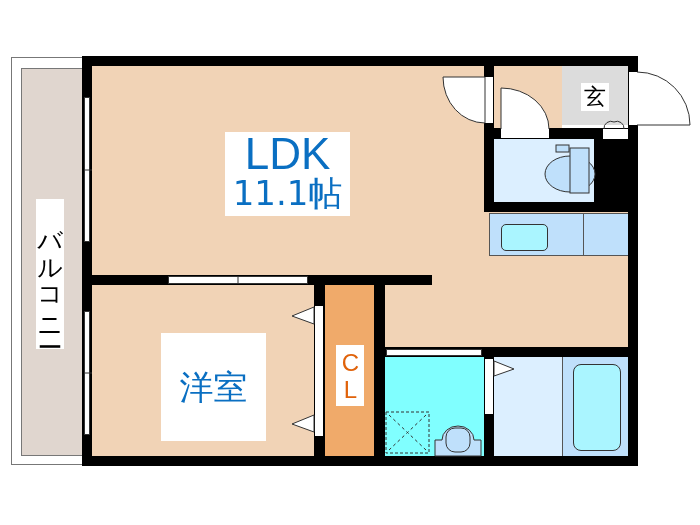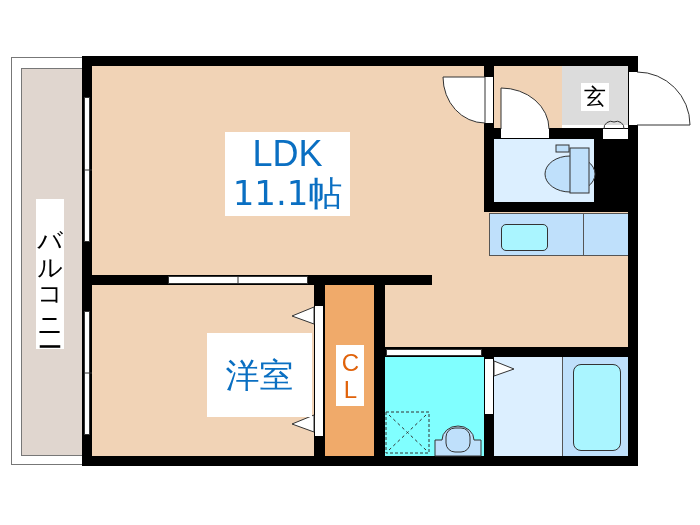--- a/index.html
+++ b/index.html
@@ -100,25 +100,25 @@
 
     <path d="M435,456 L435,440 L442,440 A16,14 0 0 1 474,440 L481,440 L481,456 Z" fill="#bfe0fb" stroke="#333" stroke-width="1"></path>
     <rect x="446" y="428" width="24" height="24" rx="9" fill="#bfe0fb" stroke="#333" stroke-width="1"></rect>
 
     <line x1="84" y1="170" x2="92" y2="170" stroke="#333" stroke-width="1"></line>
     <line x1="84" y1="373" x2="92" y2="373" stroke="#333" stroke-width="1"></line>
     <line x1="238" y1="276" x2="238" y2="284" stroke="#333" stroke-width="1"></line>
   </svg>
 
   <div class="label-box" style="left:225px;top:132px;width:125px;height:84px;">
-    <div class="blue-text" style="font-size:36px;line-height:38px;">LDK</div>
+    <div class="blue-text" style="font-size:44px;line-height:38px;">LDK</div>
     <div class="blue-text" style="font-size:34px;line-height:40px;font-family:'DejaVu Sans',sans-serif;">11.1帖</div>
   </div>
 
-  <div class="label-box" style="left:161px;top:333px;width:105px;height:84px;margin-left:46px;">
+  <div class="label-box" style="left:161px;top:333px;width:105px;height:108px;">
     <div class="blue-text" style="font-size:34px;line-height:40px;font-family:'DejaVu Sans',sans-serif;">洋室</div>
   </div>
 
   <div class="label-box" style="left:336px;top:345px;width:28px;height:61px;">
     <div style="writing-mode:vertical-rl;text-orientation:upright;font-size:24px;color:#e0620a;">CL</div>
   </div>
 
   <div class="label-box" style="left:581px;top:83px;width:28px;height:28px;">
     <div style="font-size:22px;color:#000;font-family:'DejaVu Sans',sans-serif;">玄</div>
   </div>

